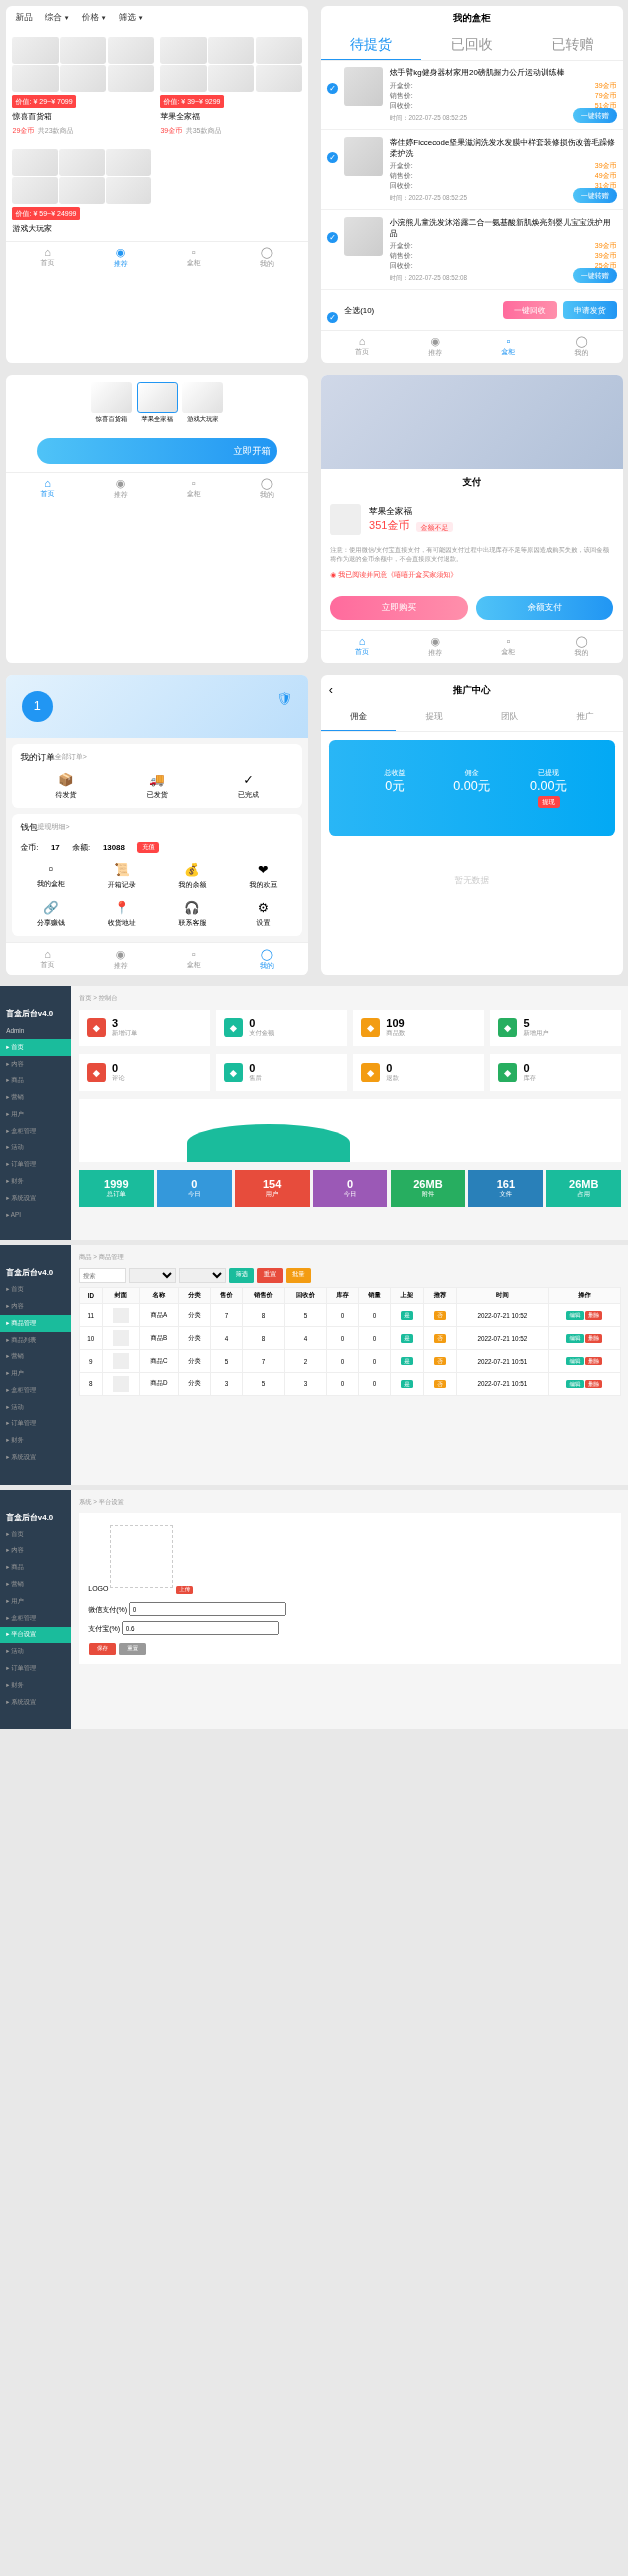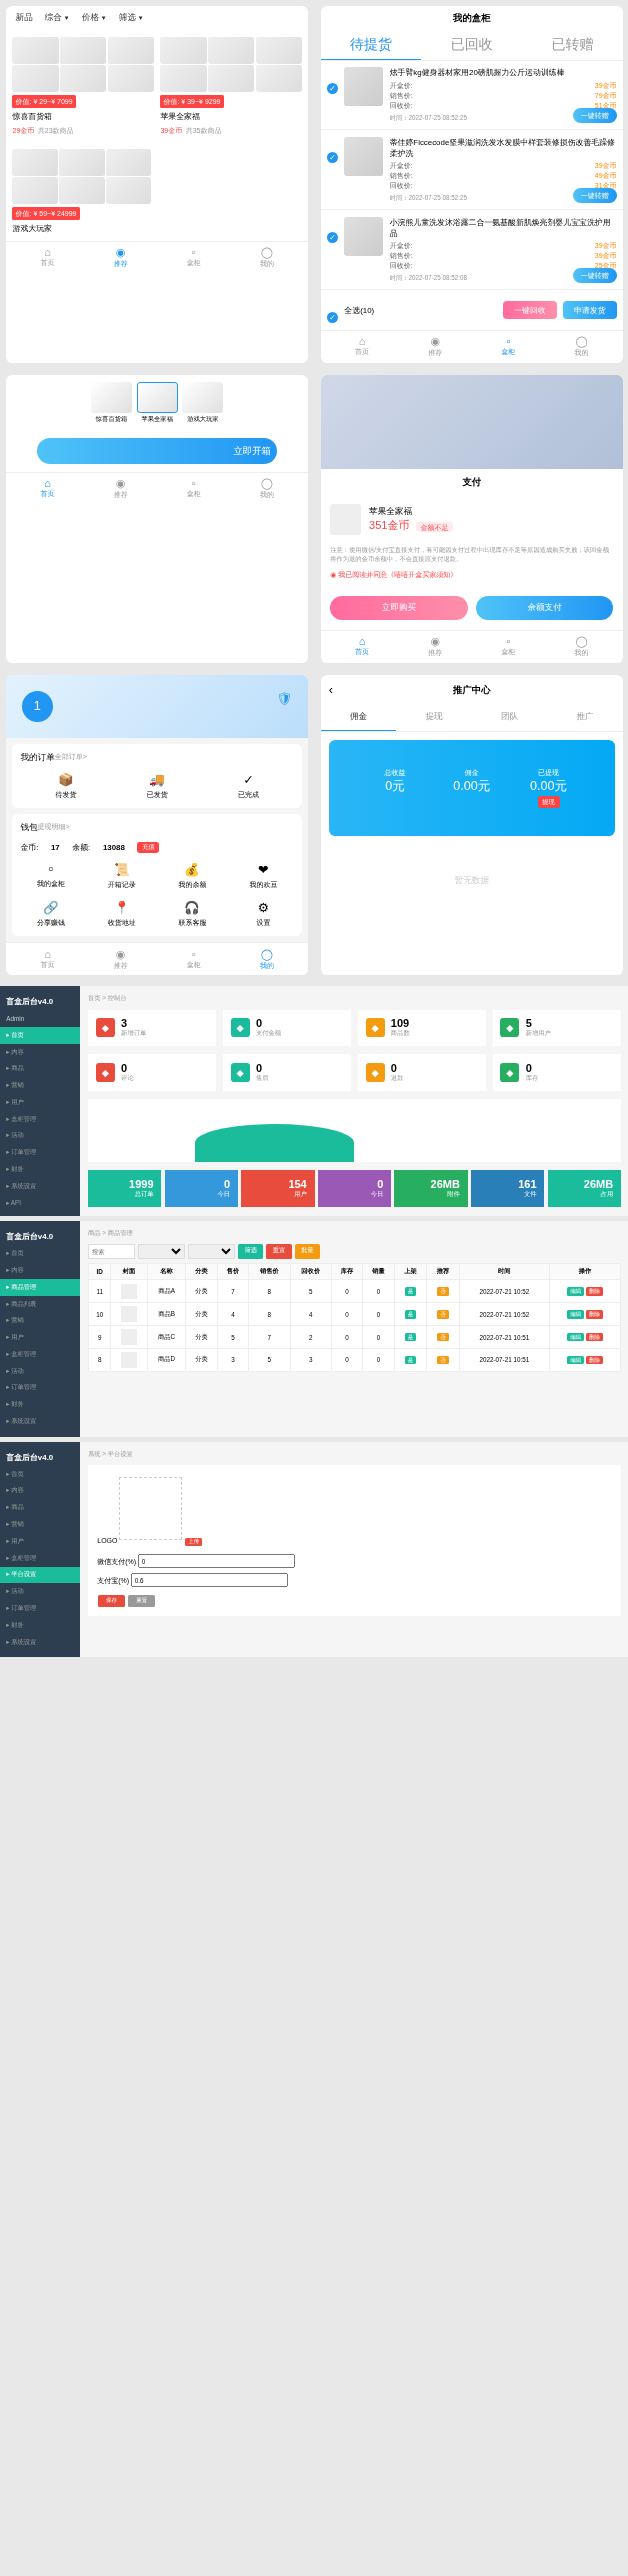--- a/index.html
+++ b/index.html
@@ -87,35 +87,35 @@
 .ptabs>div.active{color:#333;border-bottom:1.6px solid #2196f3}
 .stats{background:linear-gradient(90deg,#29b6f6,#03a9f4);color:#fff;display:flex;padding:28px;margin:7.9px;border-radius:6.3px}
 .stats>div{flex:1;text-align:center;font-size:7px}
 .stats .val{font-size:12.6px;display:block}
 .cash-btn{background:#f44;font-size:6.3px;padding:1.6px 4.7px;border-radius:2.4px;display:inline-block;margin-top:1.6px}
 .empty{text-align:center;color:#ccc;font-size:8.6px;padding:31px}
 
 
 .admin{background:#f5f5f5;margin:4.7px 0;font-size:7px}
 .admin-wrap{display:flex;min-height:189px}
-.sidebar{width:80px;background:#2c3e50;color:#999;padding:7px 0}
+.sidebar{width:71px;background:#2c3e50;color:#999;padding:19px 0}
 .sidebar .logo{color:#fff;font-size:7.9px;padding:3.1px 6.3px;font-weight:bold}
 .sidebar .user{padding:4.7px 6.3px;font-size:6.3px;color:#ccc}
 .side-item{padding:3.9px 6.3px;font-size:6.3px;cursor:pointer}
 .side-item.active{background:#1abc9c;color:#fff}
 .admin-main{flex:1;padding:7.9px;background:#f5f5f5}
 .crumb{font-size:6.3px;color:#999;margin-bottom:6.3px}
 .cards{display:flex;gap:6.3px;margin-bottom:7.9px}
 .card{flex:1;background:#fff;padding:7.9px;display:flex;align-items:center;gap:6.3px}
 .card-icon{width:19px;height:19px;border-radius:3.1px;color:#fff;text-align:center;line-height:19px;font-size:9.4px}
 .card-num{font-size:11px;font-weight:bold}
 .chart-area{background:#fff;height:63px;margin-bottom:7.9px;position:relative;overflow:hidden}
 .wave{position:absolute;bottom:0;left:20%;width:30%;height:60%;background:#1abc9c;border-radius:50% 50% 0 0}
 .metrics{display:flex;gap:3.1px}
-.metric{flex:1;padding:7.9px;color:#fff;text-align:right}
+.metric{flex:1;padding:7.9px;color:#fff;text-align:center}
 .metric .mnum{font-size:11px;font-weight:bold}
 .metric .mlab{font-size:6.3px}
 .m-teal{background:#1abc9c}.m-blue{background:#3498db}.m-red{background:#e74c3c}.m-purple{background:#9b59b6}.m-green{background:#27ae60}.m-dblue{background:#2980b9}
 .tbl{width:100%;background:#fff;font-size:6.3px;border-collapse:collapse}
 .tbl th,.tbl td{padding:3.1px;border:0.8px solid #eee;text-align:center}
 .tbl th{background:#fafafa}
 .mini-btn{display:inline-block;padding:0.8px 3.1px;border-radius:1.6px;color:#fff;font-size:5.5px;margin:0 0.8px}
 .mb-green{background:#1abc9c}.mb-orange{background:#f39c12}.mb-red{background:#e74c3c}
 .filters{display:flex;gap:3.1px;margin-bottom:4.7px;flex-wrap:wrap}
 .filters input,.filters select{font-size:6.3px;padding:1.6px 3.1px;border:0.8px solid #ddd;width:47px}

